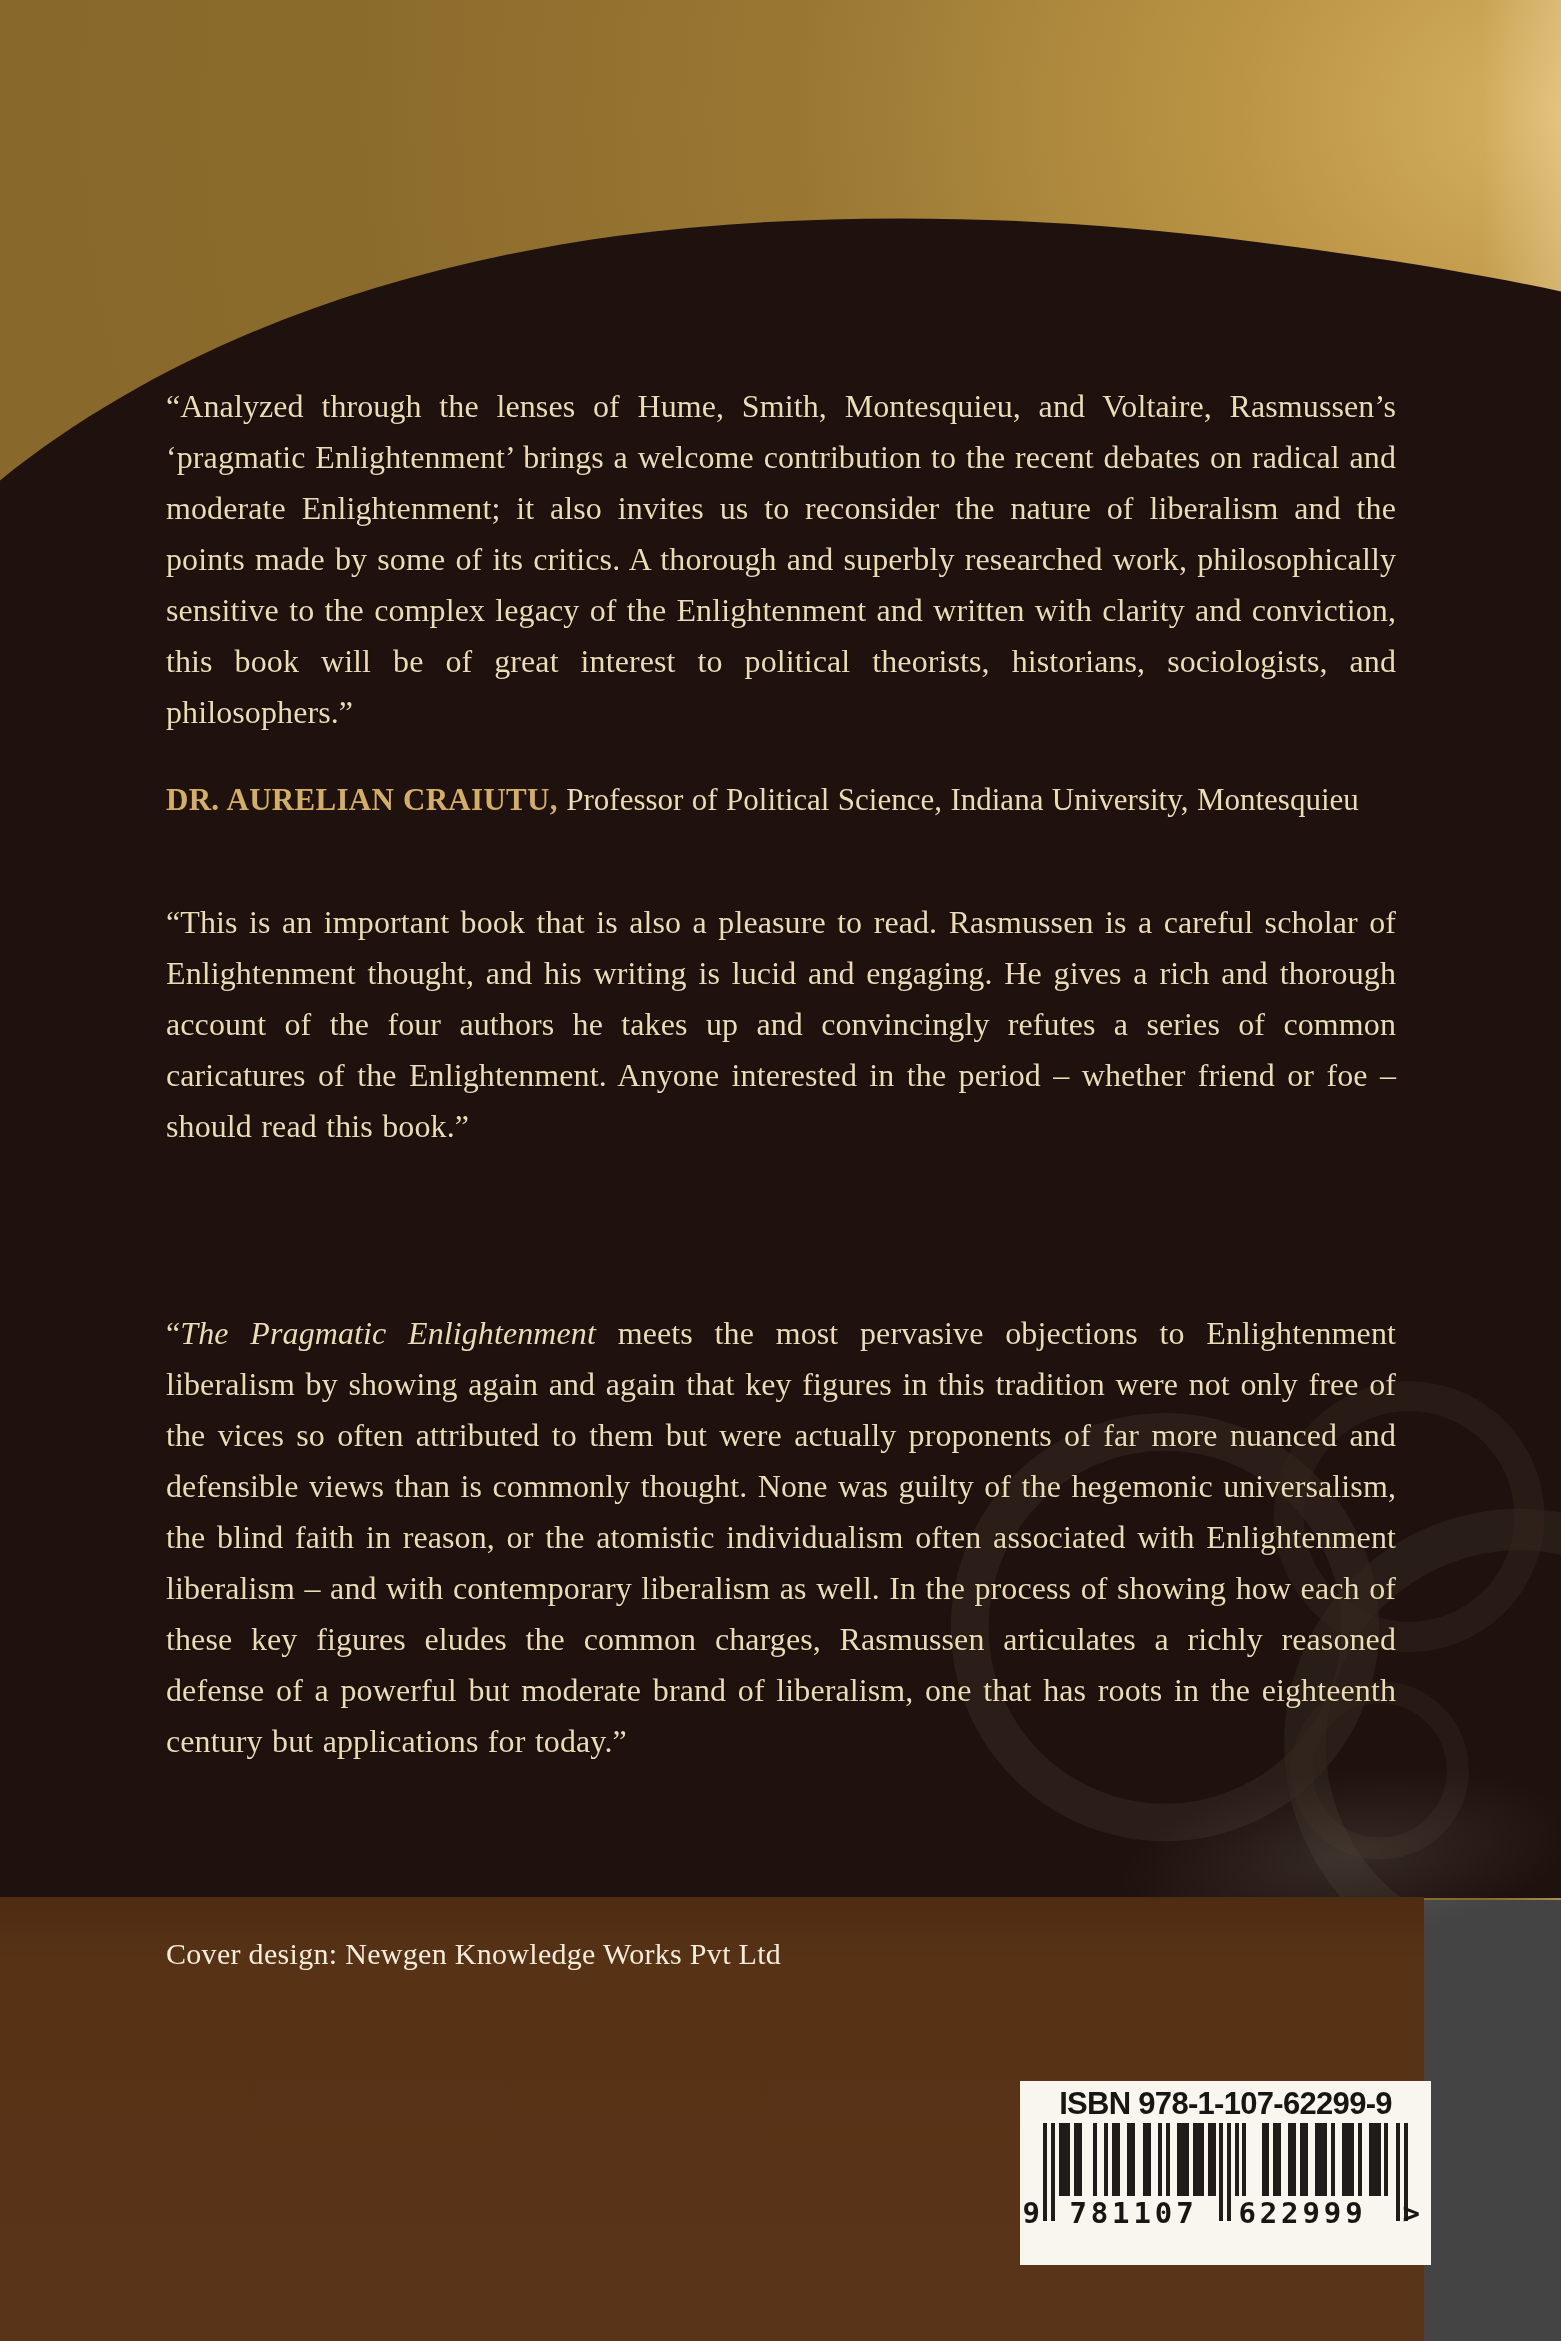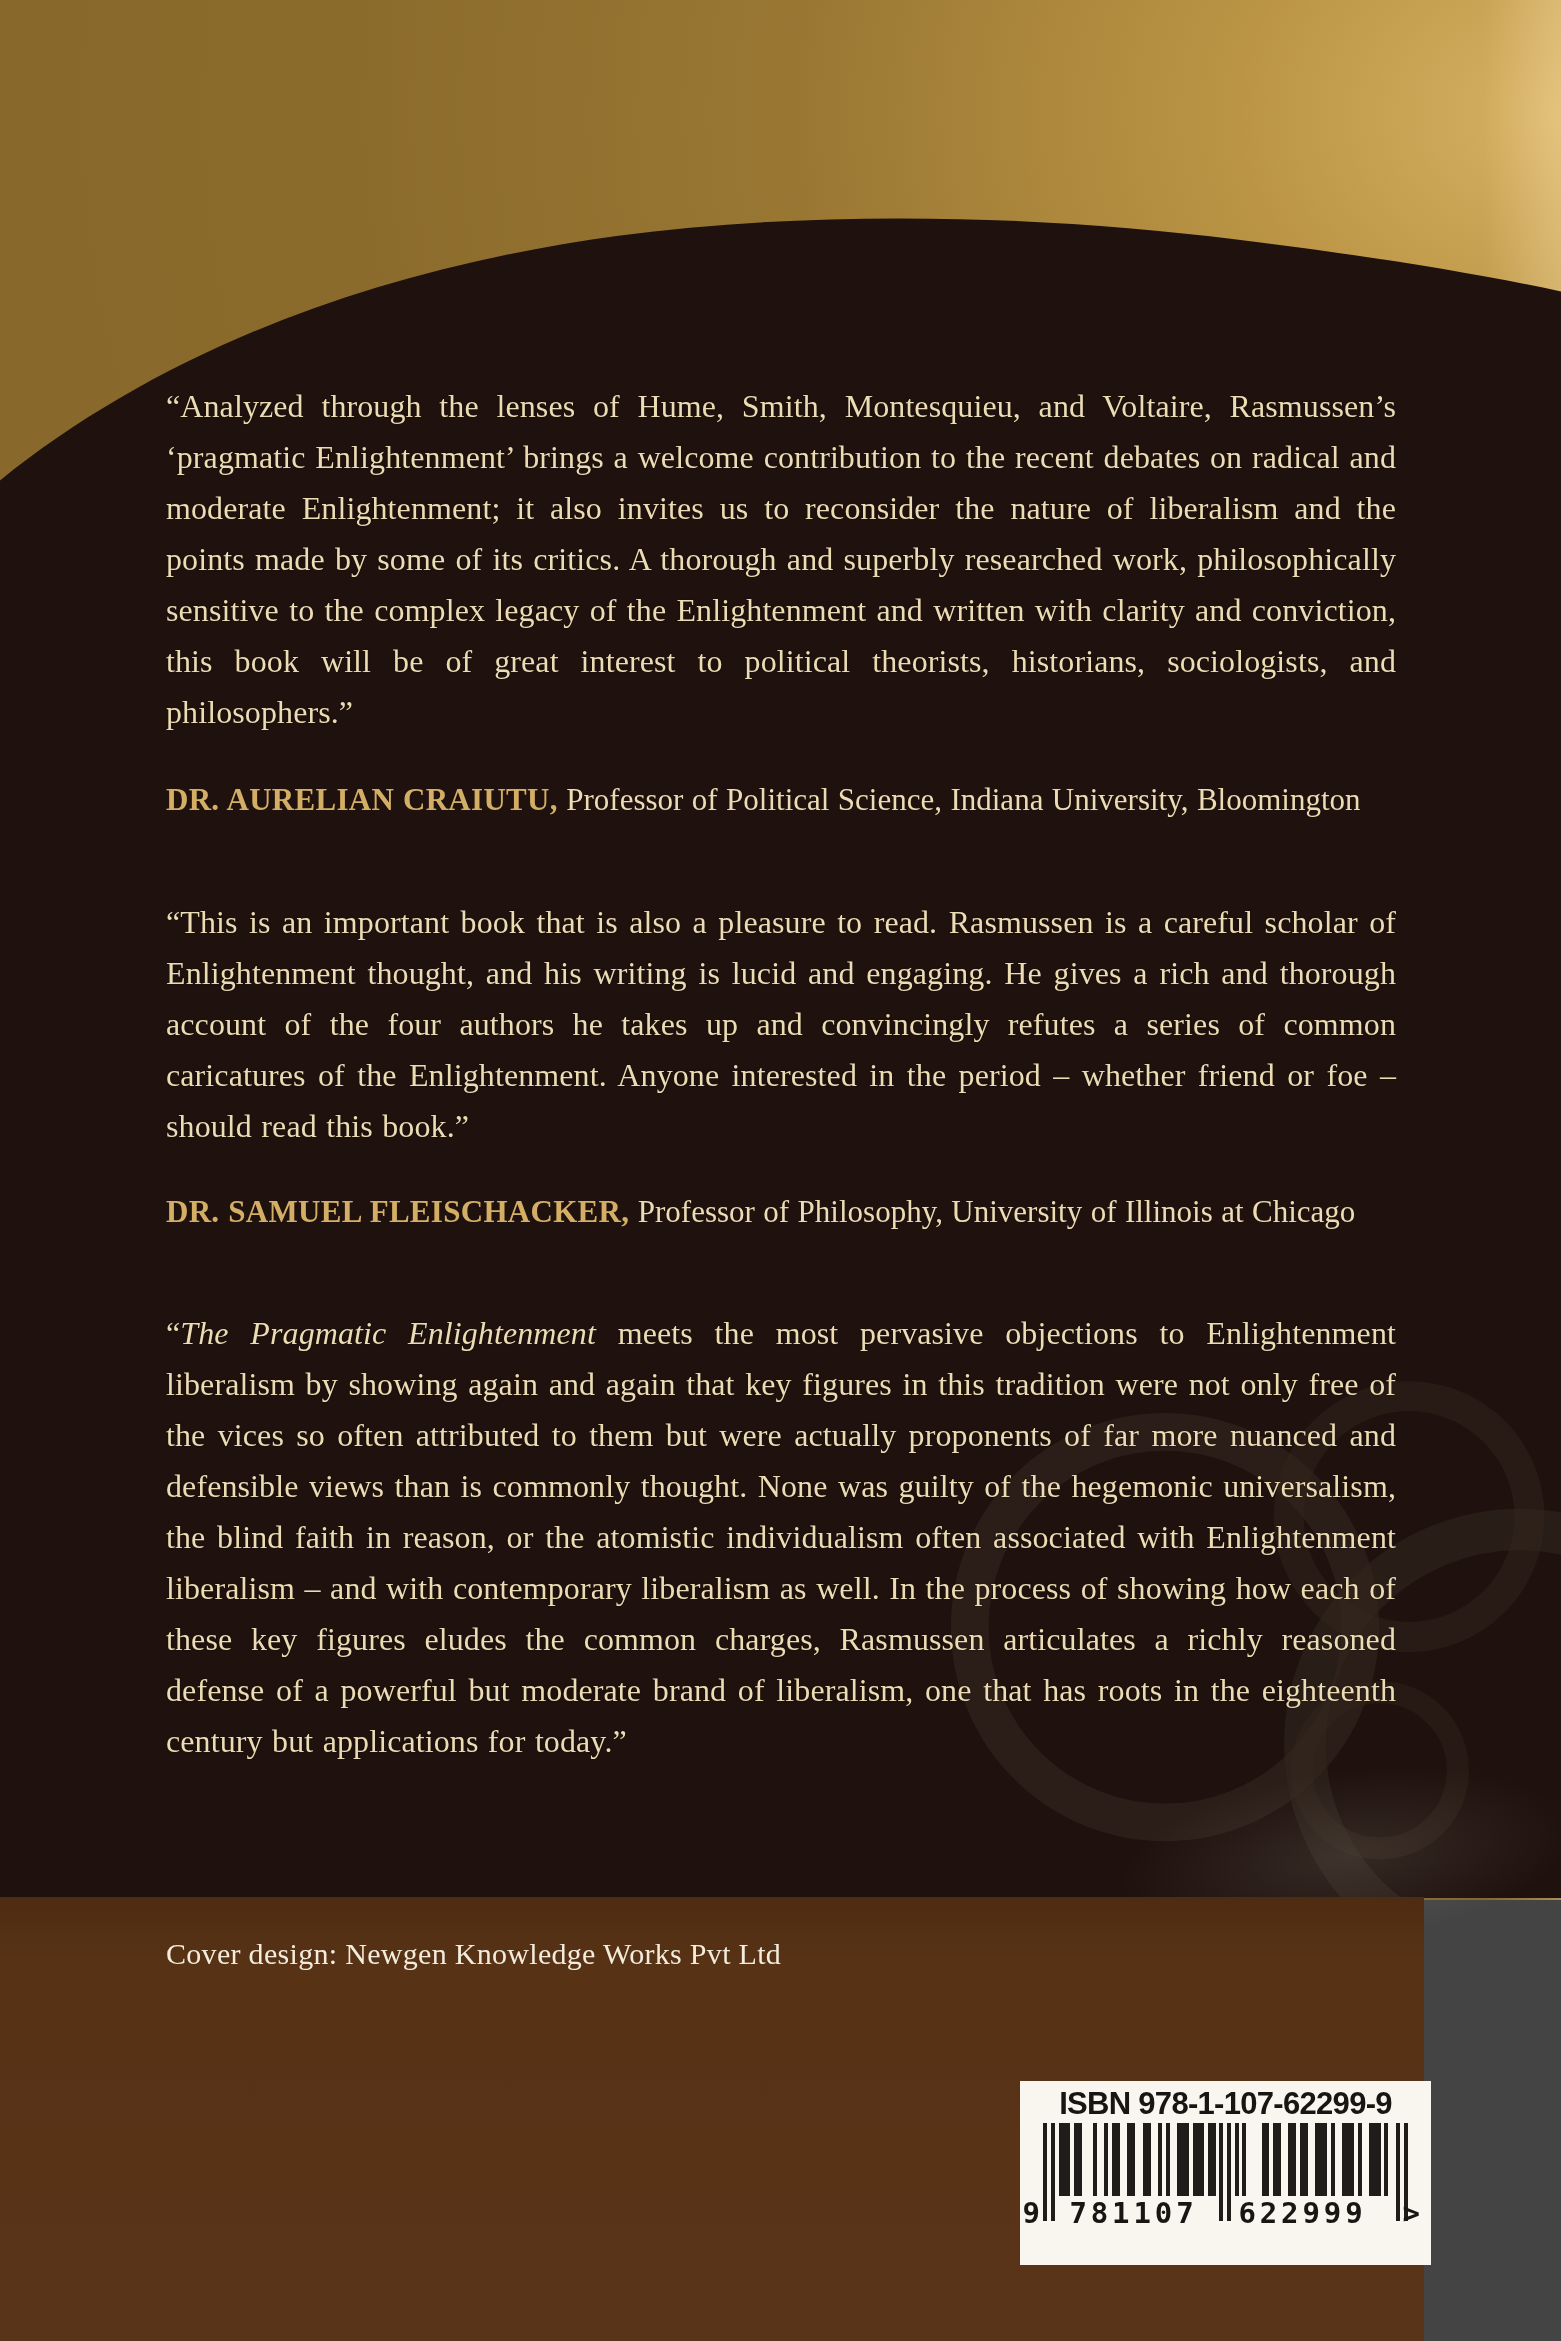--- a/index.html
+++ b/index.html
@@ -113,30 +113,27 @@
     </g>
   </svg>
 
   <div class="light-haze"></div>
 
   <div class="quote" style="top:381px">
     <span>“Analyzed through the lenses of Hume, Smith, Montesquieu, and Voltaire, Rasmussen’s ‘pragmatic Enlightenment’ brings a welcome contribution to the recent debates on radical and moderate Enlightenment; it also invites us to reconsider the nature of liberalism and the points made by some of its critics. A thorough and superbly researched work, philosophically sensitive to the complex legacy of the Enlightenment and written with clarity and conviction, this book will be of great interest to political theorists, historians, sociologists, and philosophers.”</span>
   </div>
 
   <div class="attr" style="top:774px">
-    <span class="attr-name">DR. AURELIAN CRAIUTU,</span><span> Professor of Political Science, Indiana University, Bloomington</span>
+    <span class="attr-name">DR. AURELIAN CRAIUTU,</span><span> Professor of Political Science, Indiana University, Montesquieu</span>
   </div>
 
   <div class="quote" style="top:897px">
     <span>“This is an important book that is also a pleasure to read. Rasmussen is a careful scholar of Enlightenment thought, and his writing is lucid and engaging. He gives a rich and thorough account of the four authors he takes up and convincingly refutes a series of common caricatures of the Enlightenment. Anyone interested in the period – whether friend or foe – should read this book.”</span>
   </div>
 
-  <div class="attr" style="top:1186px">
-    <span class="attr-name">DR. SAMUEL FLEISCHACKER,</span><span> Professor of Philosophy, University of Illinois at Chicago</span>
-  </div>
 
   <div class="quote" style="top:1308px">
     <span>“</span><span class="q-italic">The Pragmatic Enlightenment</span><span> meets the most pervasive objections to Enlightenment liberalism by showing again and again that key figures in this tradition were not only free of the vices so often attributed to them but were actually proponents of far more nuanced and defensible views than is commonly thought. None was guilty of the hegemonic universalism, the blind faith in reason, or the atomistic individualism often associated with Enlightenment liberalism – and with contemporary liberalism as well. In the process of showing how each of these key figures eludes the common charges, Rasmussen articulates a richly reasoned defense of a powerful but moderate brand of liberalism, one that has roots in the eighteenth century but applications for today.”</span>
   </div>
 
 
   <div class="brown-band">
 
     <div class="cover-design">Cover design: Newgen Knowledge Works Pvt Ltd</div>
 

